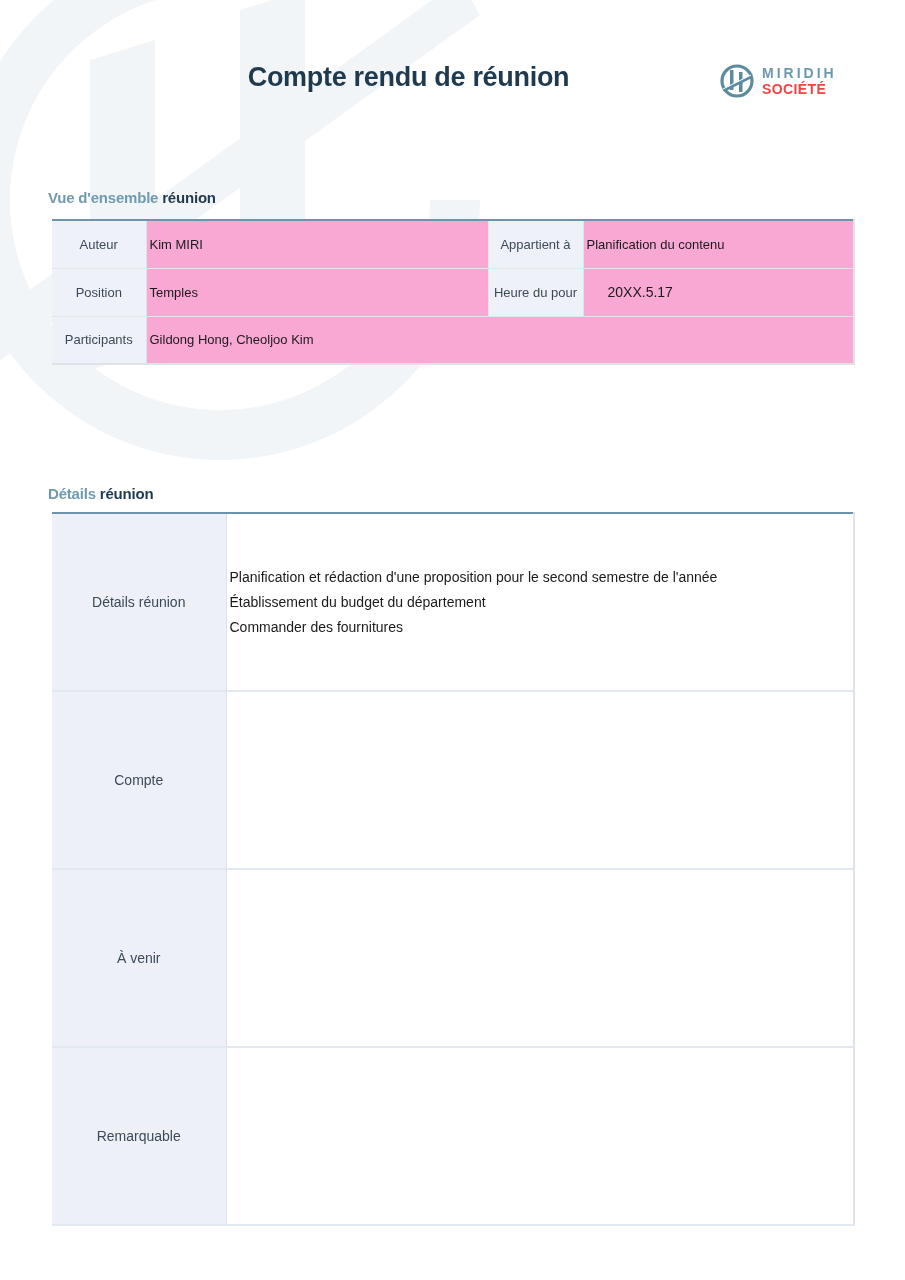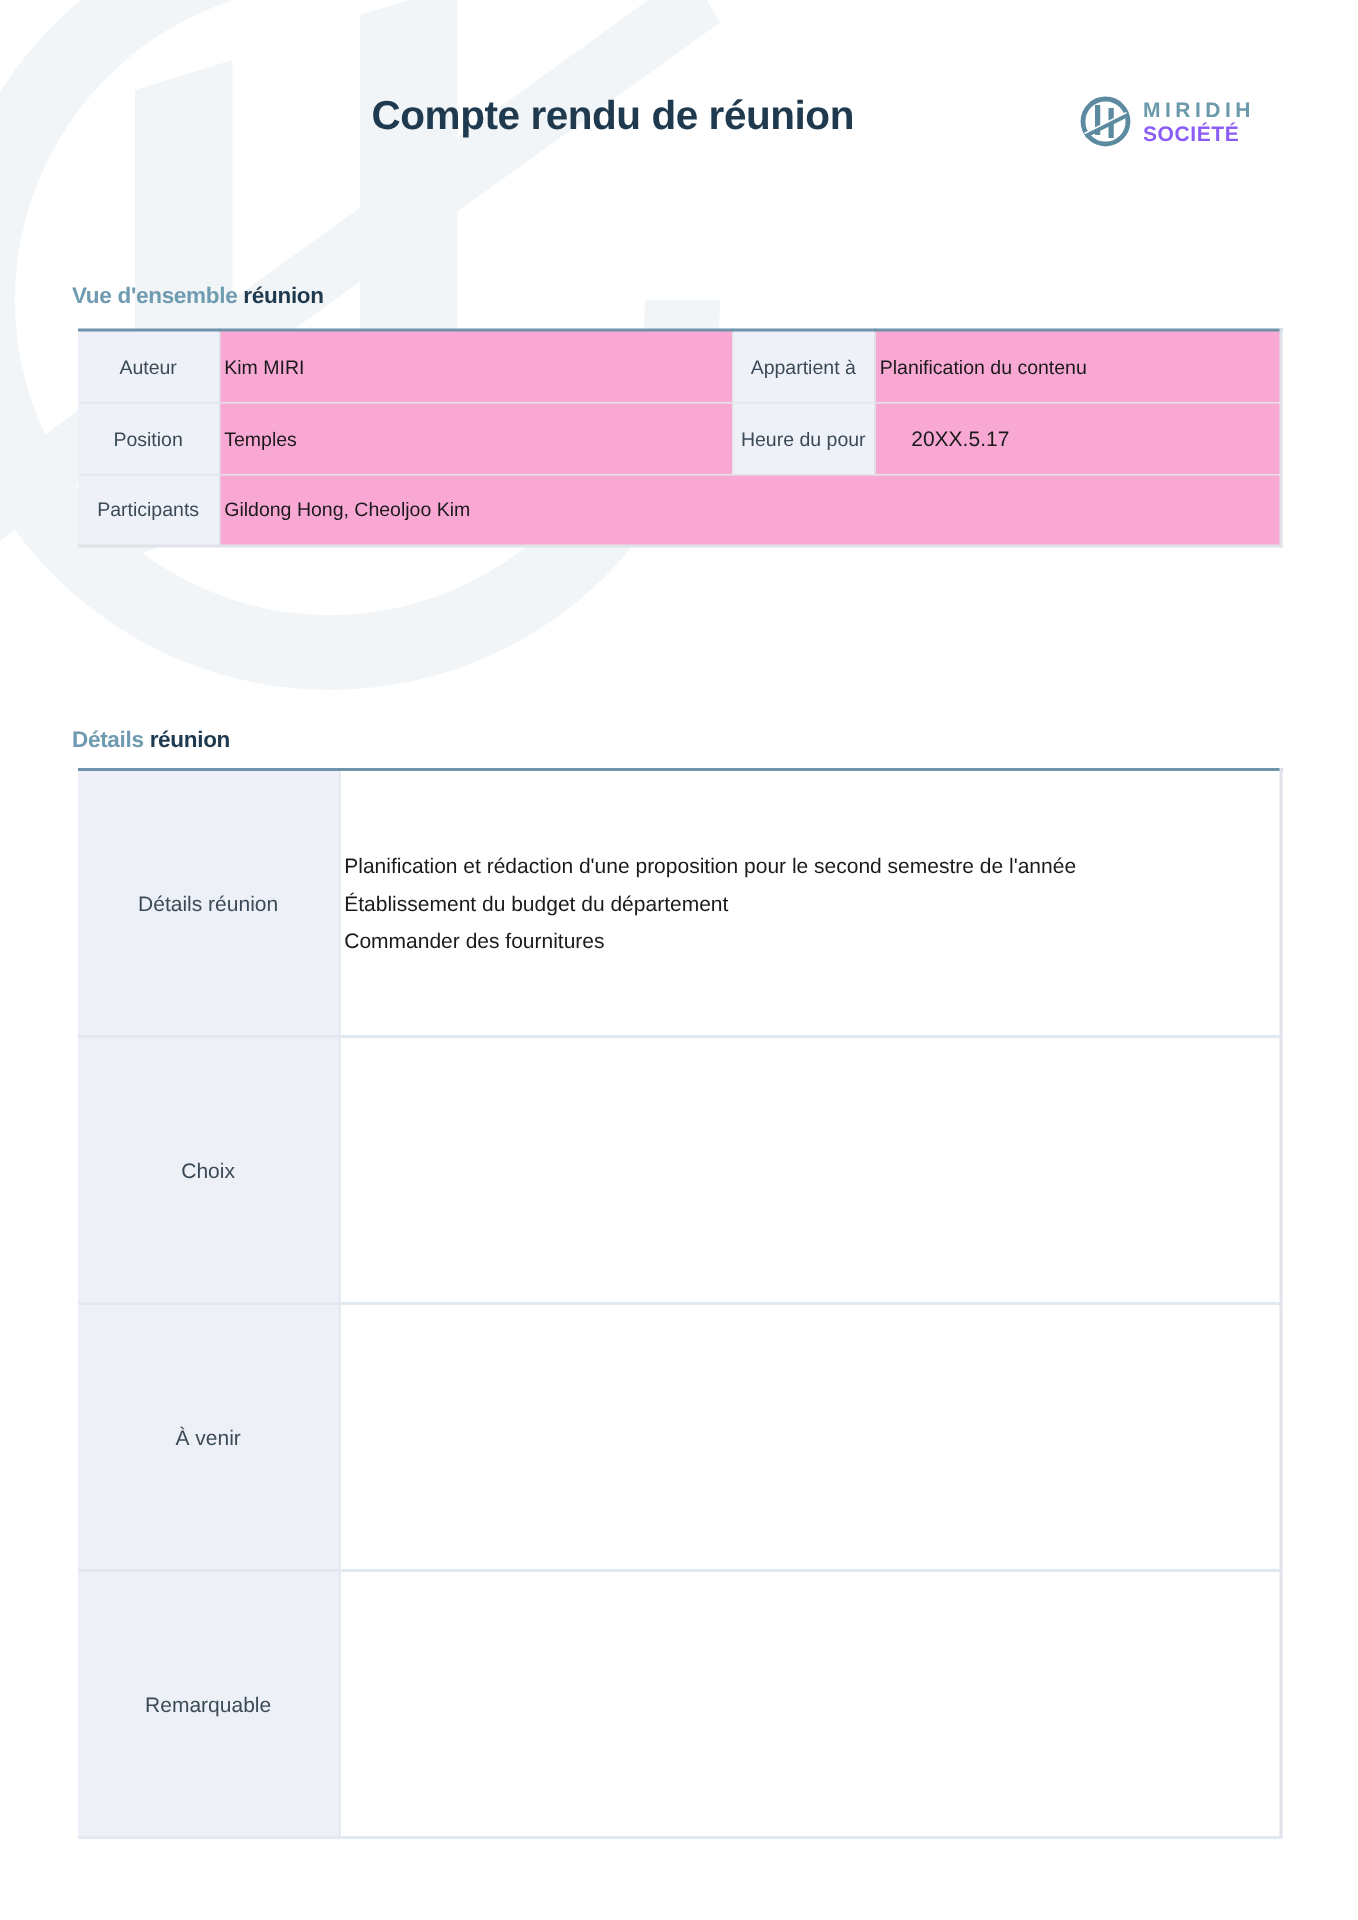--- a/index.html
+++ b/index.html
@@ -9,21 +9,21 @@
   .watermark { position: absolute; left: -60px; top: -80px; width: 560px; height: 560px; pointer-events: none; }
 
   .page-title {
     position: absolute; left: 0; width: 817px; top: 62px; text-align: center;
     font-size: 27px; font-weight: 700; color: #1f3a4e; letter-spacing: -0.3px;
   }
 
   .logo { position: absolute; left: 719px; top: 63px; display: flex; align-items: center; gap: 7px; }
   .logo-text { display: flex; flex-direction: column; line-height: 16px; }
   .logo-line1 { font-size: 14px; font-weight: 700; color: #6d99ad; letter-spacing: 3px; }
-  .logo-line2 { font-size: 14px; font-weight: 700; color: #8b5cf6; letter-spacing: 0.4px; }
+  .logo-line2 { font-size: 14px; font-weight: 700; color: #ef4444; letter-spacing: 0.4px; }
 
   .section-heading {
     position: absolute; left: 48px; font-size: 15px; font-weight: 700; letter-spacing: -0.2px;
   }
   .section-heading .accent { color: #6f9bb0; }
   .section-heading .main { color: #1f3a4e; }
 
   table { border-collapse: collapse; position: absolute; table-layout: fixed; }
 
   .overview { left: 52px; top: 219px; width: 802px; border-top: 2px solid #6f93ab; border-right: 2px solid #dfe3e7; border-bottom: 2px solid #dfe3e7; }
@@ -111,21 +111,21 @@
   <tbody>
       <tr>
     <td class="lbl">Détails réunion</td>
     <td class="val">
       <div class="line">Planification et rédaction d'une proposition pour le second semestre de l'année</div>
       <div class="line">Établissement du budget du département</div>
       <div class="line">Commander des fournitures</div>
     </td>
   </tr>
   <tr>
-    <td class="lbl">Choix</td>
+    <td class="lbl">Compte</td>
     <td class="val"></td>
   </tr>
   <tr>
     <td class="lbl">À venir</td>
     <td class="val"></td>
   </tr>
   <tr>
     <td class="lbl">Remarquable</td>
     <td class="val"></td>
   </tr>

